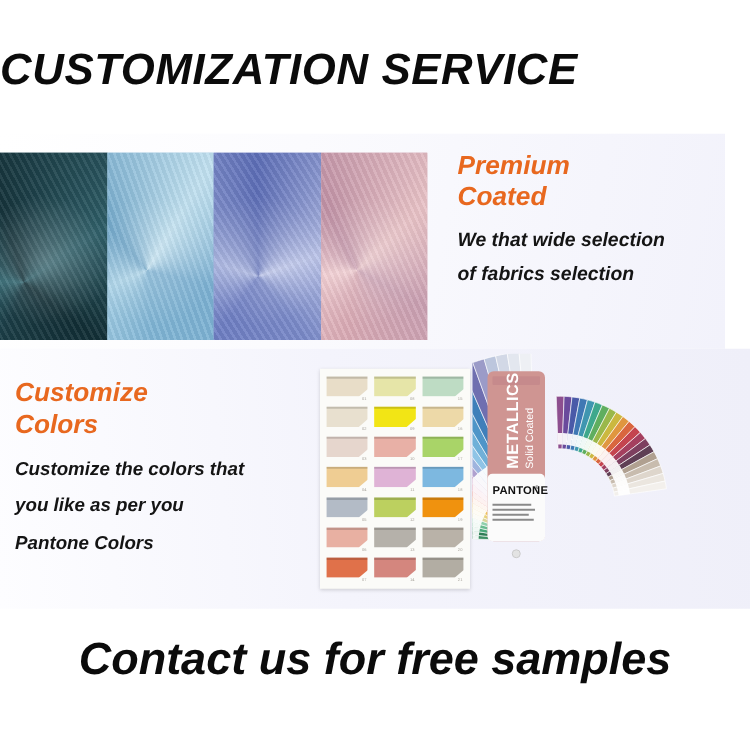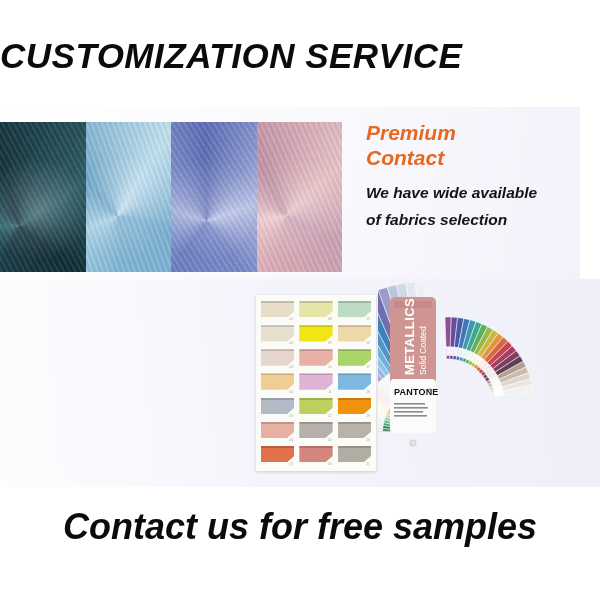--- a/index.html
+++ b/index.html
@@ -203,29 +203,38 @@
       </div>
       <div class="fabric-cell fc4">
         <div class="swirl"></div>
         <div class="sheen"></div>
       </div>
     </div>
 
     <div class="text-right">
       <div class="kicker">
         <div>Premium</div>
-        <div>Contact</div>
-      </div>
-      <div class="bodyline">We have wide available</div>
+        <div>Coated</div>
+      </div>
+      <div class="bodyline">We that wide selection</div>
       <div class="bodyline">of fabrics selection</div>
     </div>
   </div>
 
   <div class="section-colors">
 
+    <div class="text-left">
+      <div class="kicker">
+        <div>Customize</div>
+        <div>Colors</div>
+      </div>
+      <div class="bodyline">Customize the colors that</div>
+      <div class="bodyline">you like as per you</div>
+      <div class="bodyline">Pantone Colors</div>
+    </div>
 
     <div class="swatch-card" id="swatch-card">
         <div class="chip-wrap">
           <div class="chip" style="background: rgb(232, 221, 200);"></div>
           <div class="chip-num">01</div>
         </div>
         <div class="chip-wrap">
           <div class="chip" style="background: rgb(230, 229, 168);"></div>
           <div class="chip-num">08</div>
         </div>

